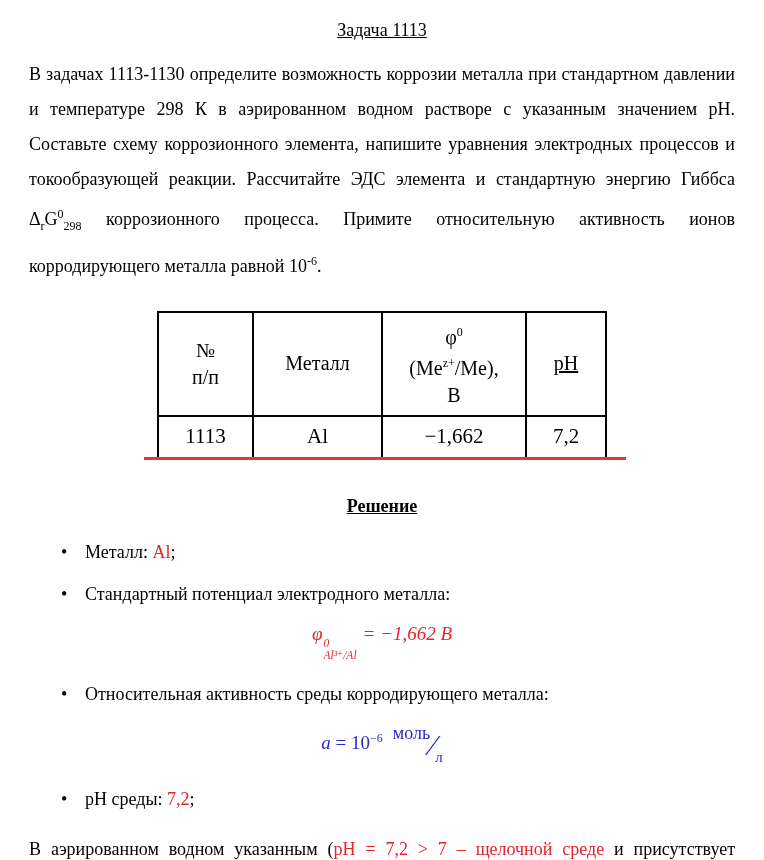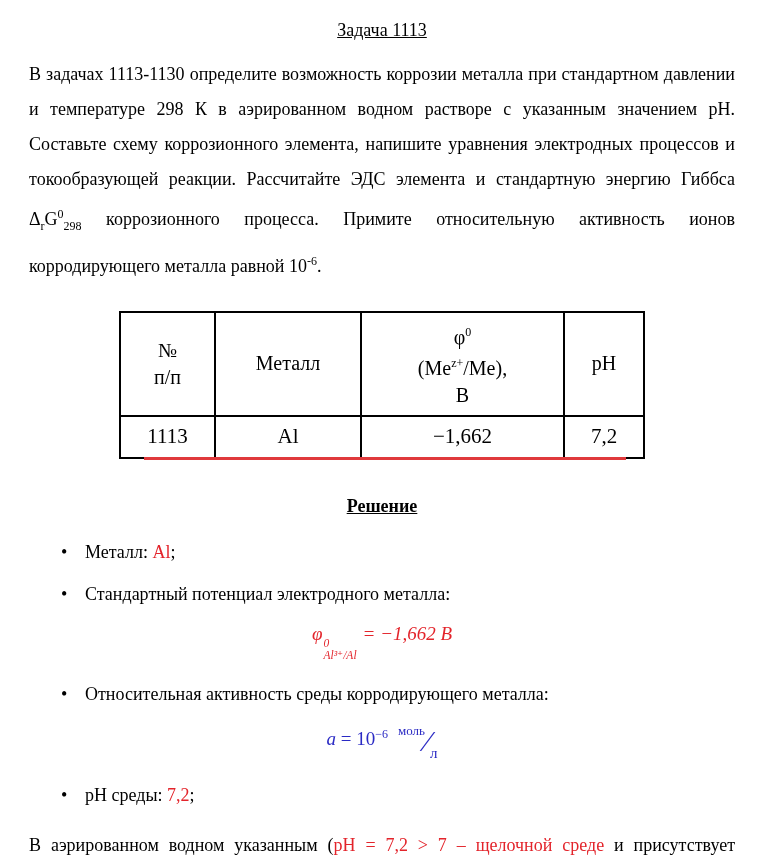--- a/index.html
+++ b/index.html
@@ -19,42 +19,42 @@
   sub { font-size:12px; }
   
   table.data-table { border-collapse:collapse; margin:27px auto 0 auto; }
   .data-table th, .data-table td {
     border:2px solid #000; text-align:center; vertical-align:middle;
     font-weight:normal; background:#fff;
   }
   .data-table th { font-size:20px; line-height:27px; height:102px; padding:6px 8px; }
   .data-table td { font-size:21px; height:42px; padding:2px 7px; }
   .col-num  { width:95px; }
-  .col-met  { width:146px; }
-  .col-pot  { width:203px; }
-  .col-ph   { width:80px; }
+  .col-met  { width:129px; }
+  .col-pot  { width:144px; }
+  .col-ph   { width:80px;text-decoration:underline; }
   .th-line { display:block; }
   .red-line { height:3px; width:482px; background:var(--line-red); margin:-2px auto 0 auto; position:relative; left:3px; }
   
   .section-title {
     font-size:18px; font-weight:bold; text-align:center;
     text-decoration:underline; margin:36px 0 22px 0;
   }
   .bullet-item { display:flex; margin:0 0 15px 36px; font-size:18px; line-height:27px; }
   .bullet { width:24px; flex-shrink:0; }
   .red-text { color:var(--red); }
   .blue-text { color:var(--blue); }
   .formula { text-align:center; font-size:19px; font-style:italic; margin:2px 0 20px 0; }
   .formula .tail { margin-left:6px; }
   .stack {
     display:inline-flex; flex-direction:column; align-items:flex-start;
     font-size:11.5px; line-height:12px; vertical-align:-7px; margin-left:1px;
   }
   .dfrac { margin-left:10px; white-space:nowrap; }
-  .dnum { font-size:13px; vertical-align:10px; font-style:normal; }
+  .dnum { font-size:18px; vertical-align:10px; font-style:normal; }
   .dslash { font-size:30px; vertical-align:-6px; font-style:normal; }
   .dden { font-size:15px; vertical-align:-13px; font-style:normal; }
   .conclusion { margin-top:18px; line-height:36px; }
 </style>
 </head>
 <body>
 
 <div class="page">
 
   <h1 class="doc-title">Задача 1113</h1>

